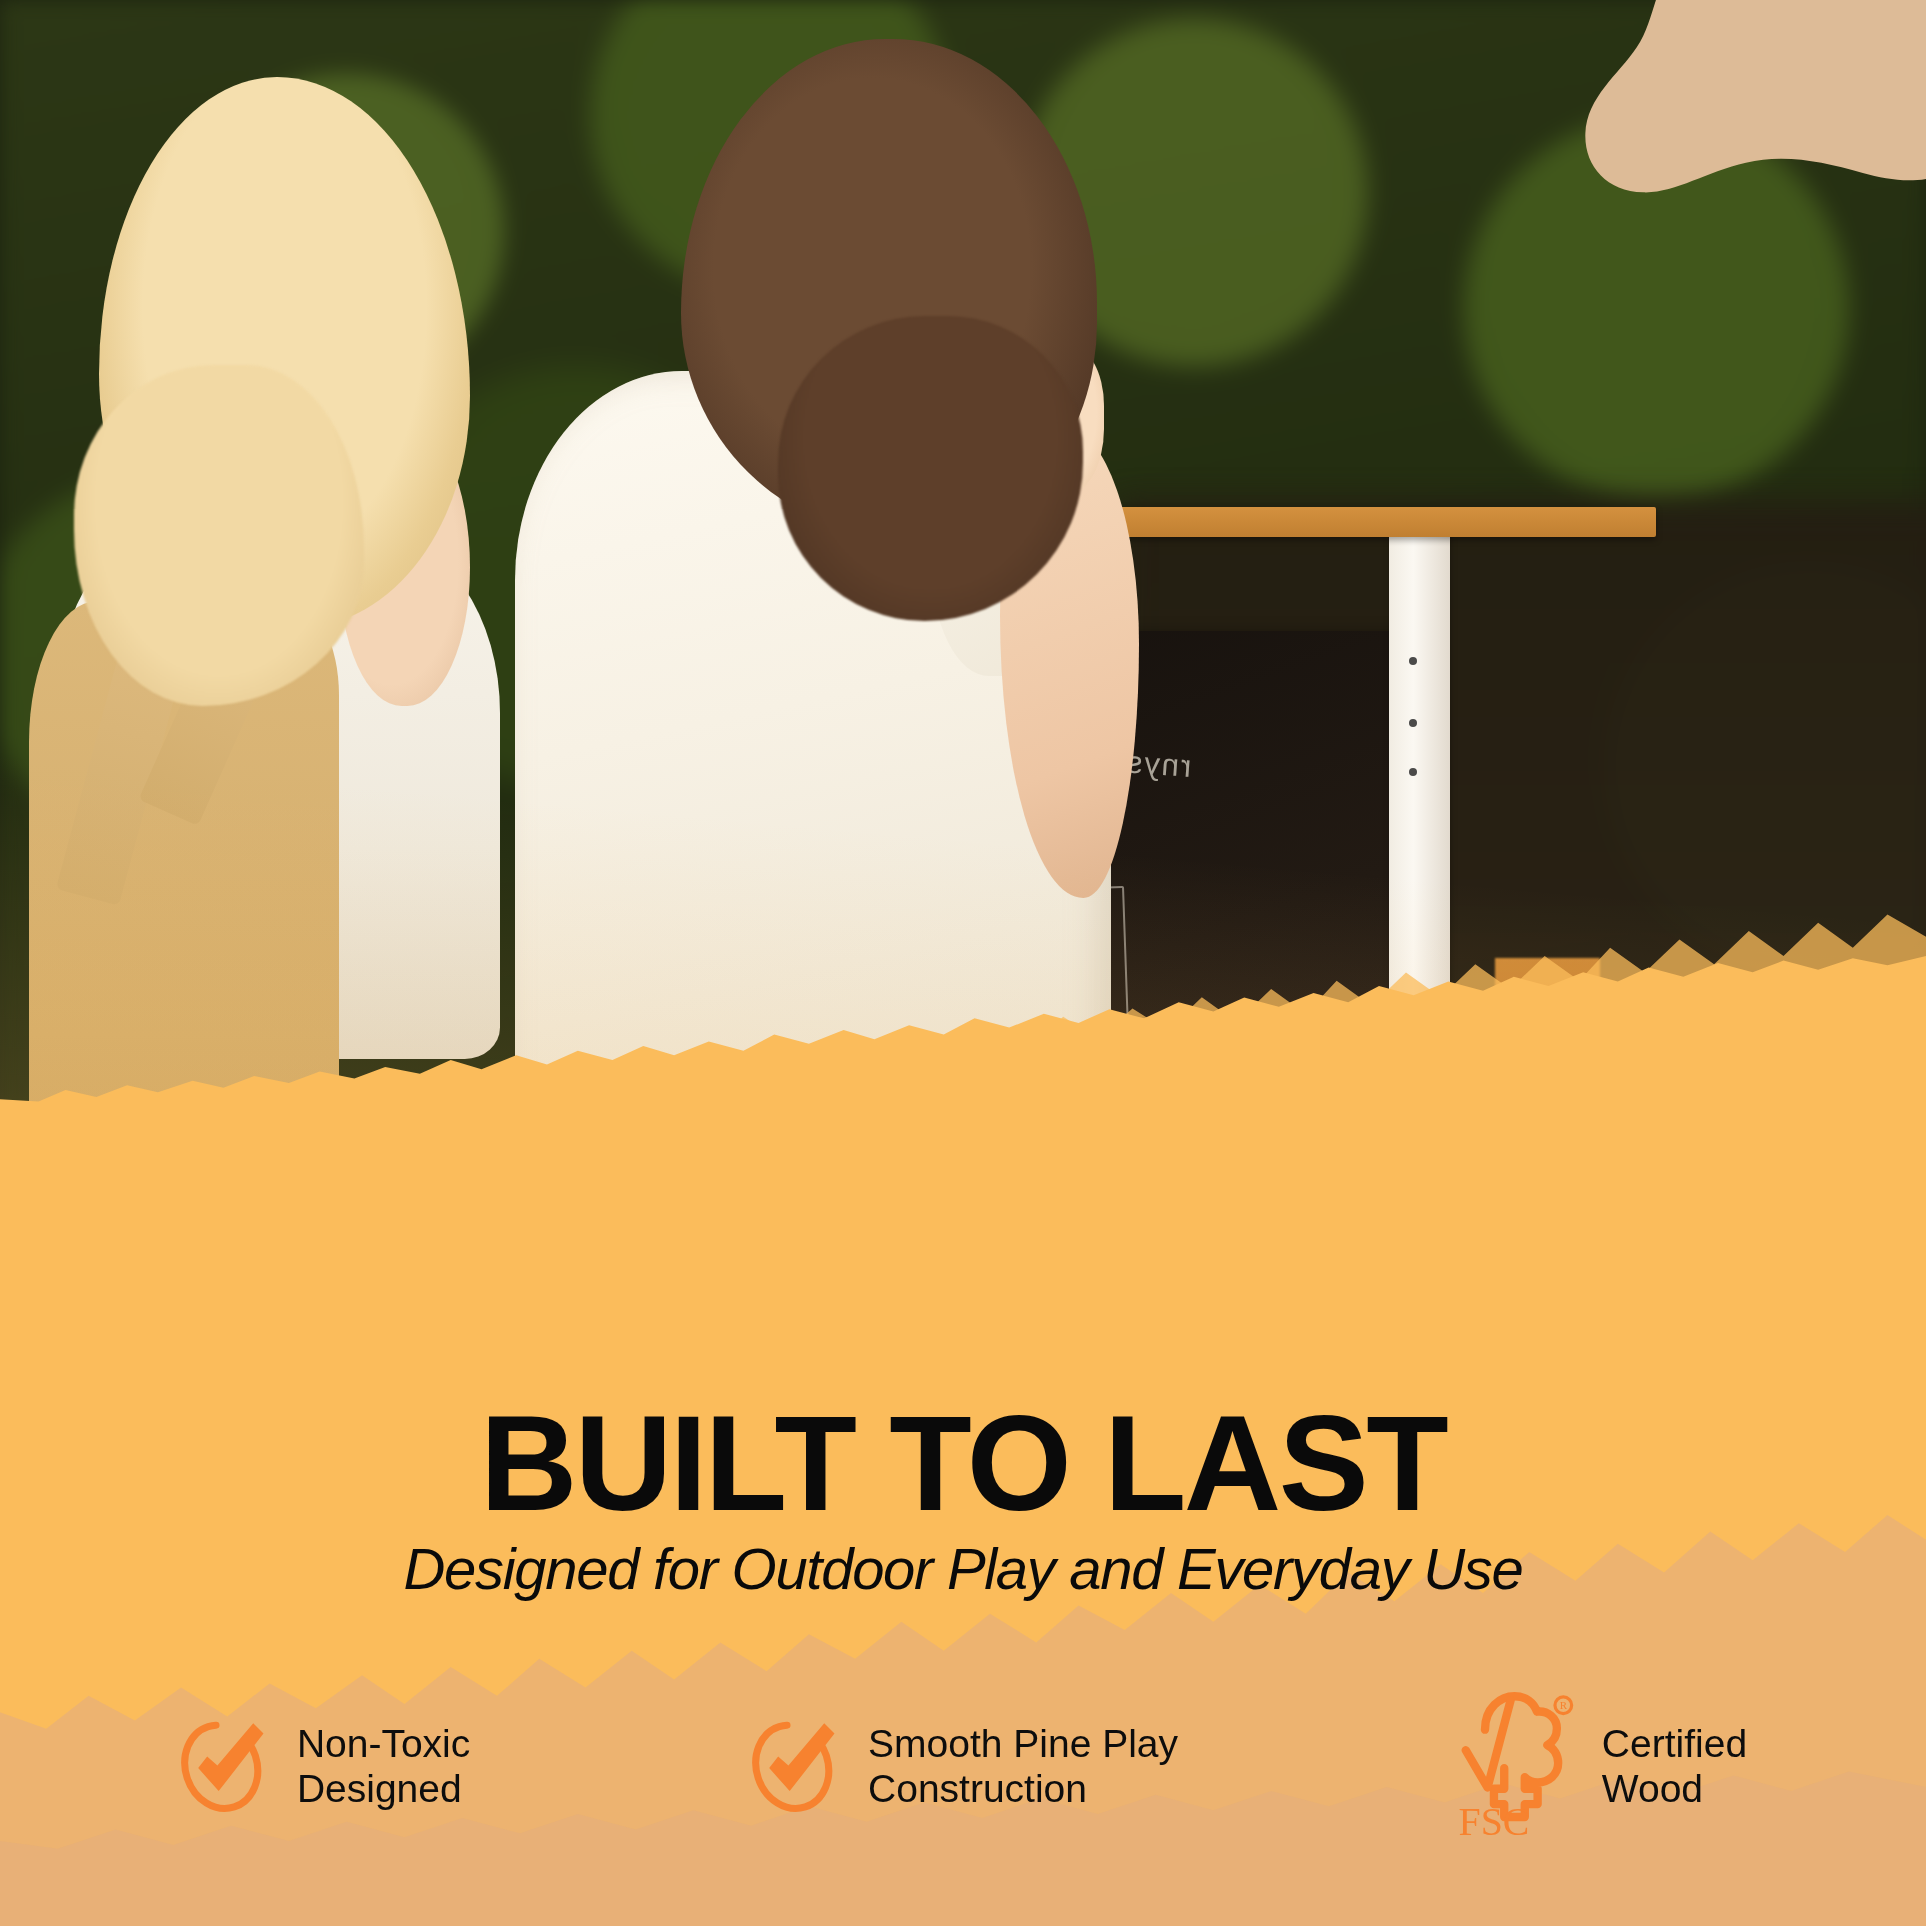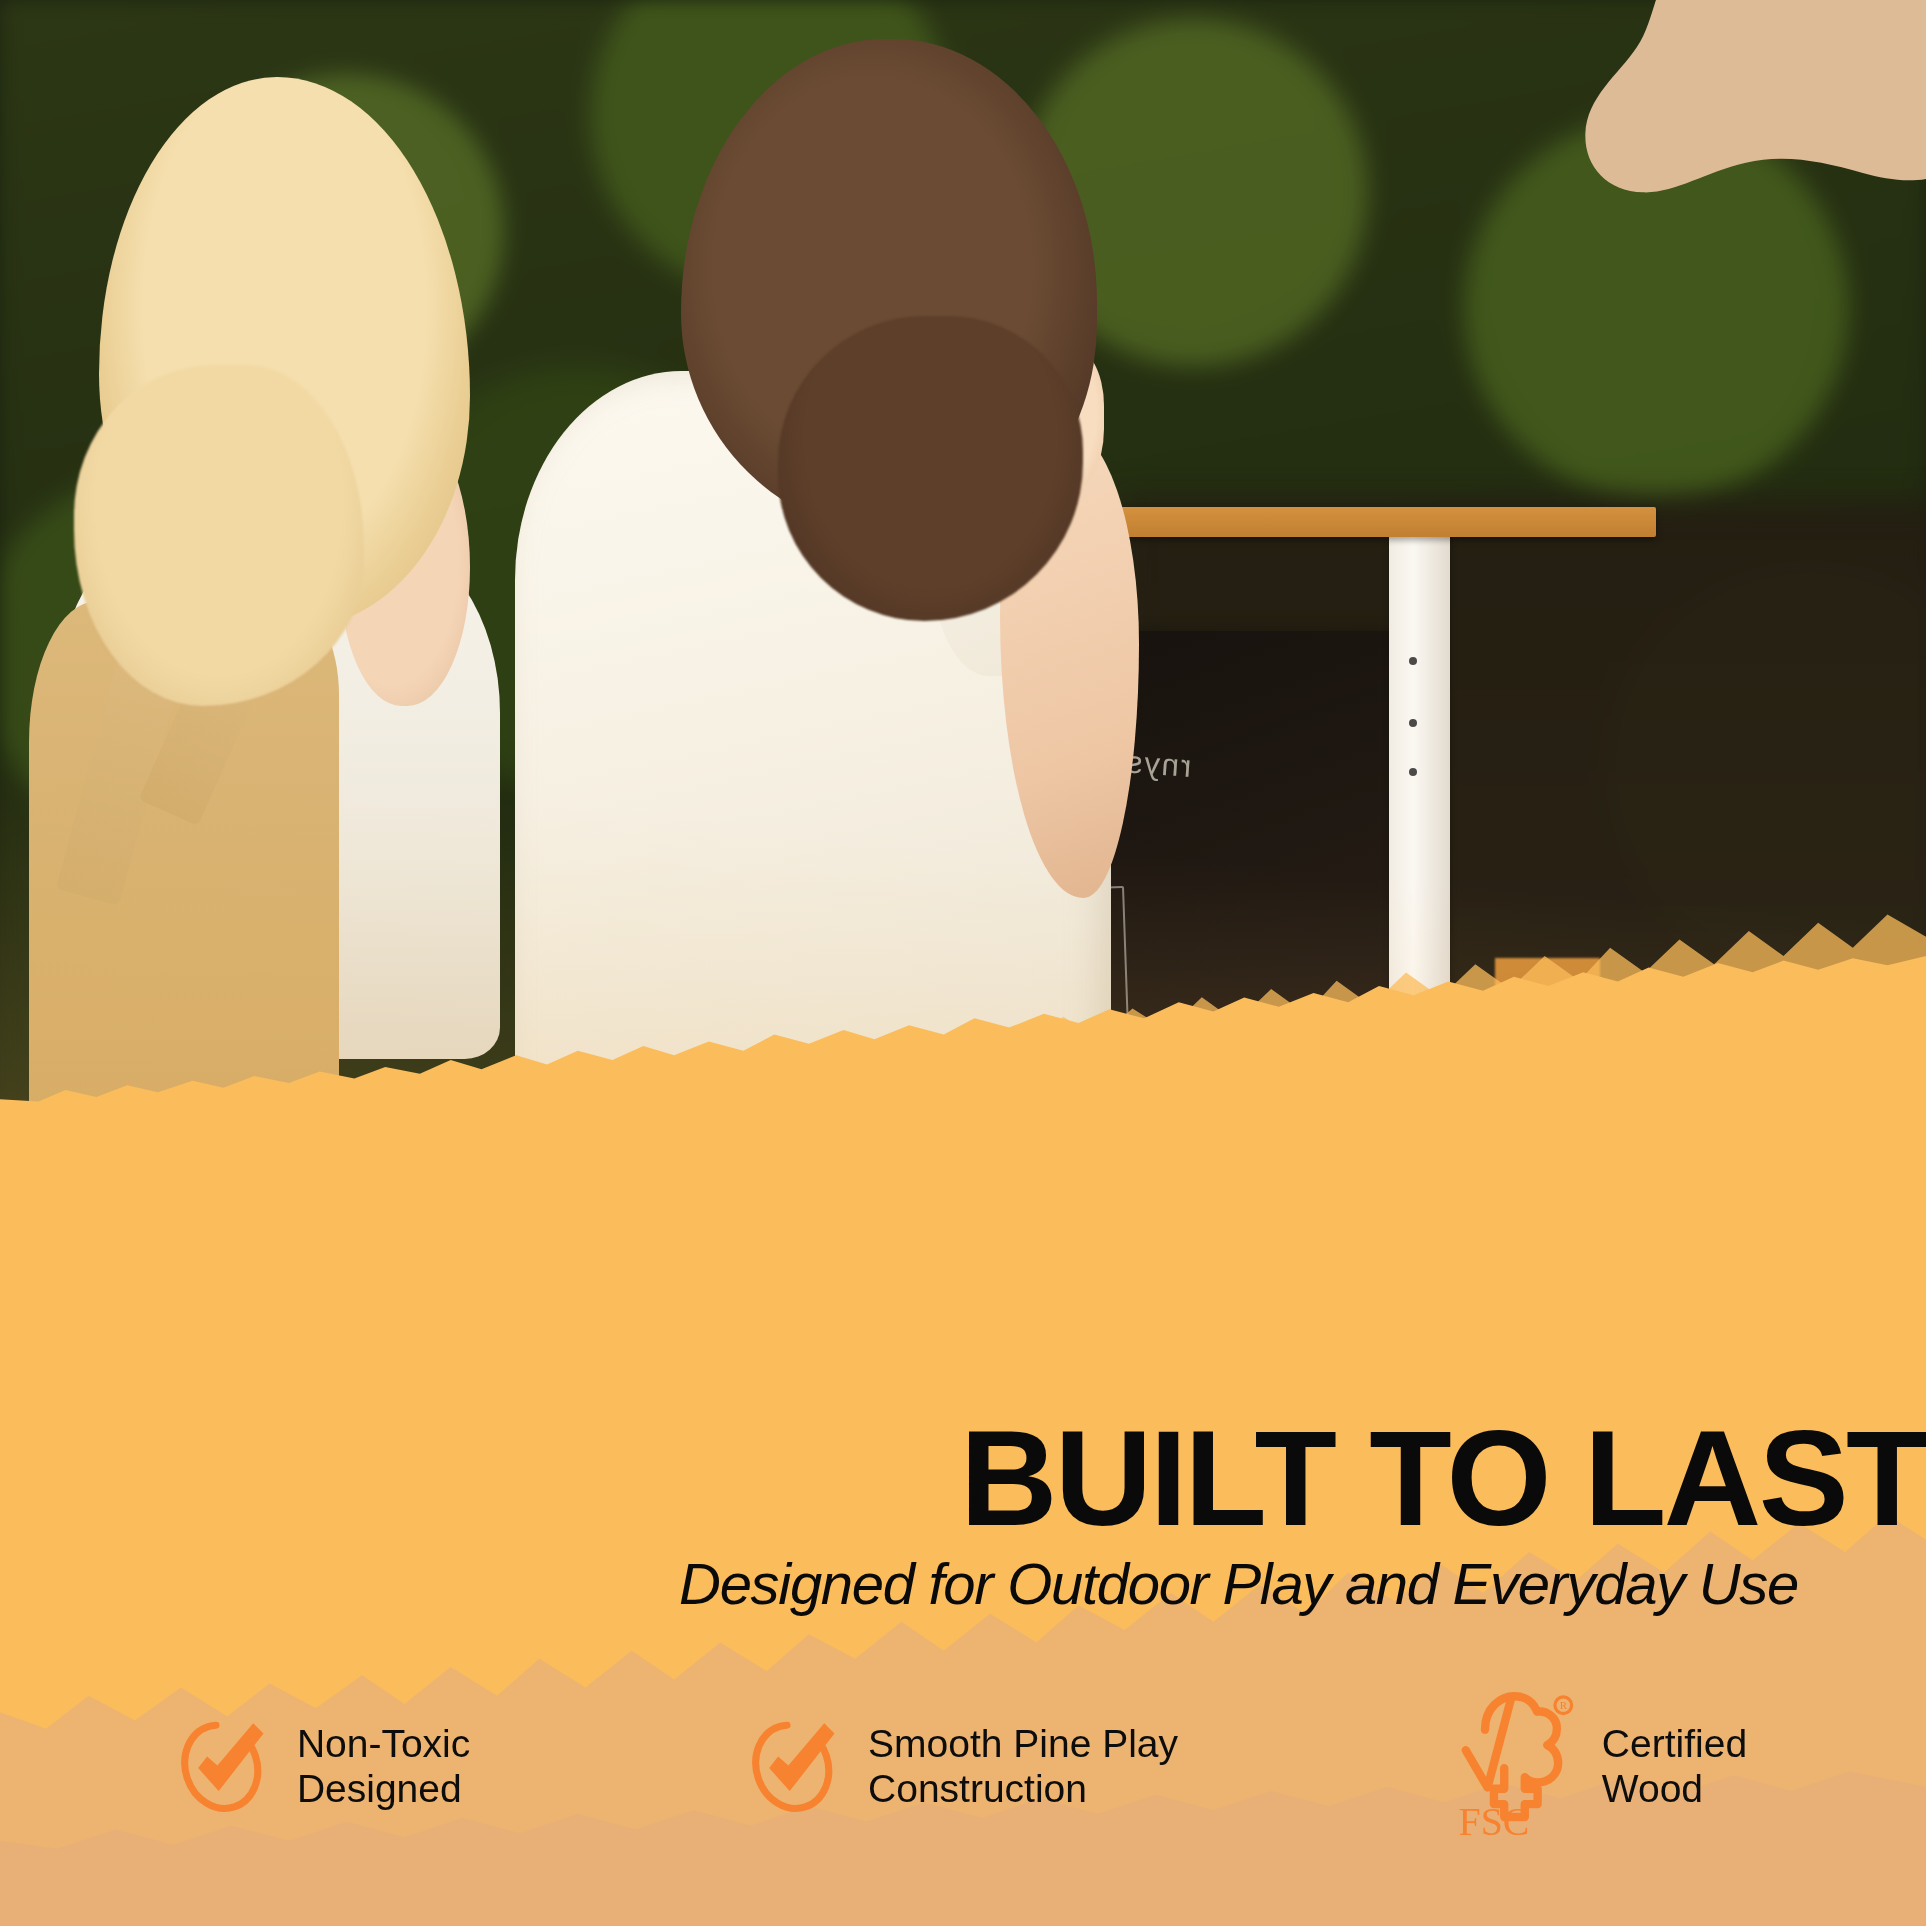--- a/index.html
+++ b/index.html
@@ -284,21 +284,21 @@
       18% 46%, 21% 54%, 24% 44%, 27% 52%, 30% 42%, 33% 50%,
       36% 40%, 39% 48%, 42% 38%, 45% 46%, 48% 36%, 51% 44%,
       54% 34%, 57% 42%, 60% 32%, 63% 40%, 66% 30%, 69% 38%,
       72% 28%, 75% 36%, 78% 26%, 81% 34%, 84% 24%, 87% 32%,
       90% 22%, 93% 30%, 96% 20%, 100% 28%, 100% 100%
     );
     opacity:.5;
   }
 
   
-  .copy{position:absolute;left:0;right:0;bottom:312px;text-align:right;}
+  .copy{position:absolute;left:0;right:0;bottom:327px;text-align:center;}
   .headline{
     margin:0;
     font-family:"Liberation Sans",sans-serif;
     font-weight:bold;
     font-size:135px;
     line-height:.92;
     letter-spacing:-2.6px;
     color:#0a0a0a;
   }
   .subhead{

